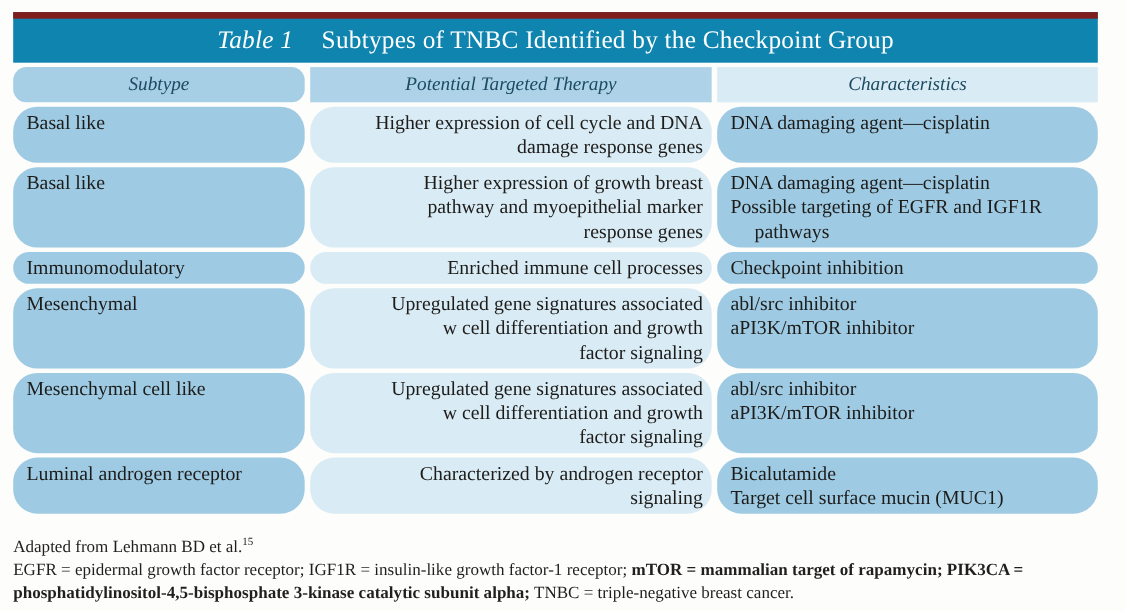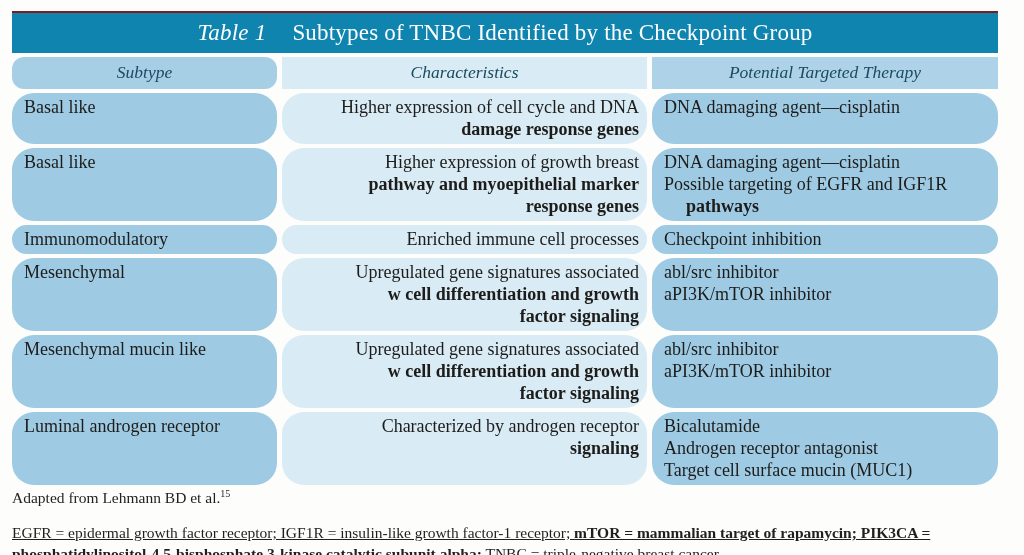--- a/index.html
+++ b/index.html
@@ -12,21 +12,21 @@
   }
   .tbl {
     position:absolute; left:12px; top:11px;
     display:grid;
     grid-template-columns:265px 365px 346px;
     column-gap:5px; row-gap:4px;
   }
   .titlebar {
     grid-column:1 / -1;
     background:#0e84af;
-    border-top:2px solid #7f1d1d;
+    border-top:6px solid #7f1d1d;
     color:#ffffff;
     height:40px;
     display:flex; align-items:center; justify-content:center;
     font-size:23px;
     letter-spacing:0.2px;
   }
   .titlebar .tlabel { font-style:italic; margin-right:26px; }
   .hc {
     font-style:italic;
     text-align:center;
@@ -39,43 +39,43 @@
   .hc3 { background:#aed3e9; }
   .c {
     font-size:18px;
     line-height:22px;
     color:#1d1c1a;
     padding:3px 8px 4px 12px;
     border-radius:22px;
   }
   .cm { background:#9ecbe3; }
   .cl { background:#d9ebf4;text-align:right; }
-  .ln.ind { padding-left:22px;font-weight:bold; }
+  .ln.ind { padding-left:22px; }
   .foot {
     position:absolute; left:12px; top:487px; width:1006px;
     font-size:15.5px; line-height:21px; color:#201f1d;
   }
-  .src { margin:0 0 14px 0; }
+  .src { margin:0 0 0 0; }
   .src .sup { vertical-align:super; font-size:10px; line-height:0; }
-  .ab { margin:0;text-decoration:underline; }
+  .ab { margin:0; }
   .ab .bold { font-weight:bold; }
 </style>
 </head>
 <body>
 
 <div class="tbl">
 
   <div class="titlebar">
     <span class="tlabel">Table 1</span>
     <span>Subtypes of TNBC Identified by the Checkpoint Group</span>
   </div>
 
   <div class="hc hc1">Subtype</div>
+  <div class="hc hc3">Potential Targeted Therapy</div>
   <div class="hc hc2">Characteristics</div>
-  <div class="hc hc3">Potential Targeted Therapy</div>
 
   <div class="c cm">
     <div class="ln">Basal like</div>
   </div>
   <div class="c cl">
     <div class="ln">Higher expression of cell cycle and DNA</div>
     <div class="ln ind">damage response genes</div>
   </div>
   <div class="c cm">
     <div class="ln">DNA damaging agent—cisplatin</div>
@@ -112,42 +112,41 @@
     <div class="ln">Upregulated gene signatures associated</div>
     <div class="ln ind">w cell differentiation and growth</div>
     <div class="ln ind">factor signaling</div>
   </div>
   <div class="c cm">
     <div class="ln">abl/src inhibitor</div>
     <div class="ln">aPI3K/mTOR inhibitor</div>
   </div>
 
   <div class="c cm">
-    <div class="ln">Mesenchymal mucin like</div>
+    <div class="ln">Mesenchymal cell like</div>
   </div>
   <div class="c cl">
     <div class="ln">Upregulated gene signatures associated</div>
     <div class="ln ind">w cell differentiation and growth</div>
     <div class="ln ind">factor signaling</div>
   </div>
   <div class="c cm">
     <div class="ln">abl/src inhibitor</div>
     <div class="ln">aPI3K/mTOR inhibitor</div>
   </div>
 
   <div class="c cm">
     <div class="ln">Luminal androgen receptor</div>
   </div>
   <div class="c cl">
     <div class="ln">Characterized by androgen receptor</div>
     <div class="ln ind">signaling</div>
   </div>
   <div class="c cm">
     <div class="ln">Bicalutamide</div>
-    <div class="ln">Androgen receptor antagonist</div>
     <div class="ln">Target cell surface mucin (MUC1)</div>
   </div>
 
 </div>
 
 <div class="foot">
   <p class="src"><span>Adapted from Lehmann BD et al.</span><span class="sup">15</span></p>
   <p class="ab"><span>EGFR = epidermal growth factor receptor; IGF1R = insulin-like growth factor-1 receptor; </span><span class="bold">mTOR = mammalian target of rapamycin; PIK3CA = phosphatidylinositol-4,5-bisphosphate 3-kinase catalytic subunit alpha;</span><span> TNBC = triple-negative breast cancer.</span></p>
 </div>
 

